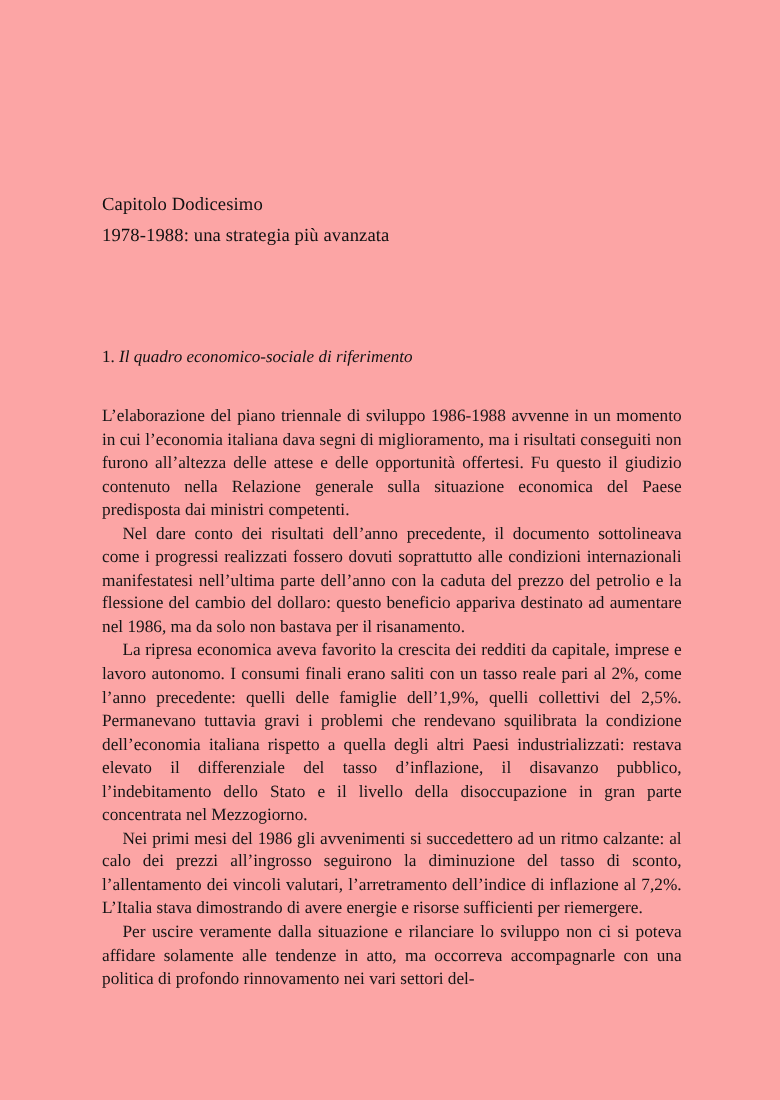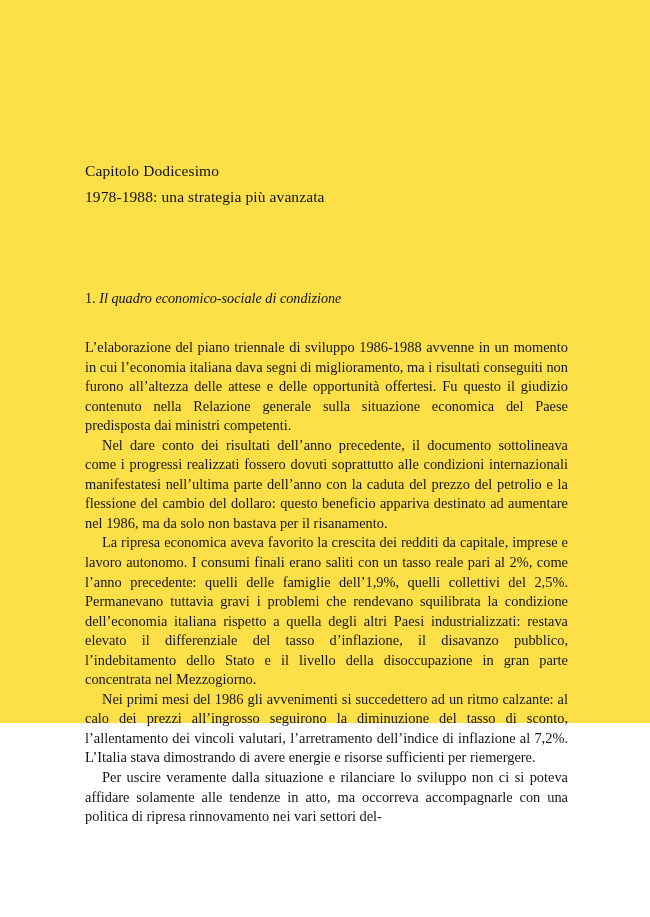--- a/index.html
+++ b/index.html
@@ -11,22 +11,22 @@
     width: 650px;
     height: 917px;
     overflow: hidden;
     font-family: "Liberation Serif", "DejaVu Serif", serif;
     color: #1a1a1a;
     -webkit-font-smoothing: antialiased;
   }
   .page {
     position: relative;
     width: 650px;
-    height: 723px;
-    background: #fde047;
+    height: 917px;
+    background: #fca5a5;
   }
   .text-block {
     position: absolute;
     left: 85px;
     top: 158px;
     width: 483px;
   }
   .chapter-head {
     font-size: 15.5px;
     line-height: 26px;
@@ -75,25 +75,25 @@
 <div class="page">
   <div class="text-block">
 
     <div class="chapter-head">
       <span class="line">Capitolo Dodicesimo</span>
       <span class="line">1978-1988: una strategia più avanzata</span>
     </div>
 
     <div class="section-heading">
       <span class="num">1.</span>
-      <span class="title">Il quadro economico-sociale di condizione</span>
+      <span class="title">Il quadro economico-sociale di riferimento</span>
     </div>
 
     <div class="body-copy">
       <p>L’elaborazione del piano triennale di sviluppo 1986-1988 avvenne in un momento in cui l’economia italiana dava segni di miglioramento, ma i risultati conseguiti non furono all’altezza delle attese e delle opportunità offertesi. Fu questo il giudizio contenuto nella Relazione generale sulla situazione economica del Paese predisposta dai ministri competenti.</p>
       <p>Nel dare conto dei risultati dell’anno precedente, il documento sottolineava come i progressi realizzati fossero dovuti soprattutto alle condizioni internazionali manifestatesi nell’ultima parte dell’anno con la caduta del prezzo del petrolio e la flessione del cambio del dollaro: questo beneficio appariva destinato ad aumentare nel 1986, ma da solo non bastava per il risanamento.</p>
       <p>La ripresa economica aveva favorito la crescita dei redditi da capitale, imprese e lavoro autonomo. I consumi finali erano saliti con un tasso reale pari al 2%, come l’anno precedente: quelli delle famiglie dell’1,9%, quelli collettivi del 2,5%. Permanevano tuttavia gravi i problemi che rendevano squilibrata la condizione dell’economia italiana rispetto a quella degli altri Paesi industrializzati: restava elevato il differenziale del tasso d’inflazione, il disavanzo pubblico, l’indebitamento dello Stato e il livello della disoccupazione in gran parte concentrata nel Mezzogiorno.</p>
       <p>Nei primi mesi del 1986 gli avvenimenti si succedettero ad un ritmo calzante: al calo dei prezzi all’ingrosso seguirono la diminuzione del tasso di sconto, l’allentamento dei vincoli valutari, l’arretramento dell’indice di inflazione al 7,2%. L’Italia stava dimostrando di avere energie e risorse sufficienti per riemergere.</p>
-      <p>Per uscire veramente dalla situazione e rilanciare lo sviluppo non ci si poteva affidare solamente alle tendenze in atto, ma occorreva accompagnarle con una politica di ripresa rinnovamento nei vari settori del-</p>
+      <p>Per uscire veramente dalla situazione e rilanciare lo sviluppo non ci si poteva affidare solamente alle tendenze in atto, ma occorreva accompagnarle con una politica di profondo rinnovamento nei vari settori del-</p>
     </div>
 
   </div>
 </div>
 
 </body></html>

